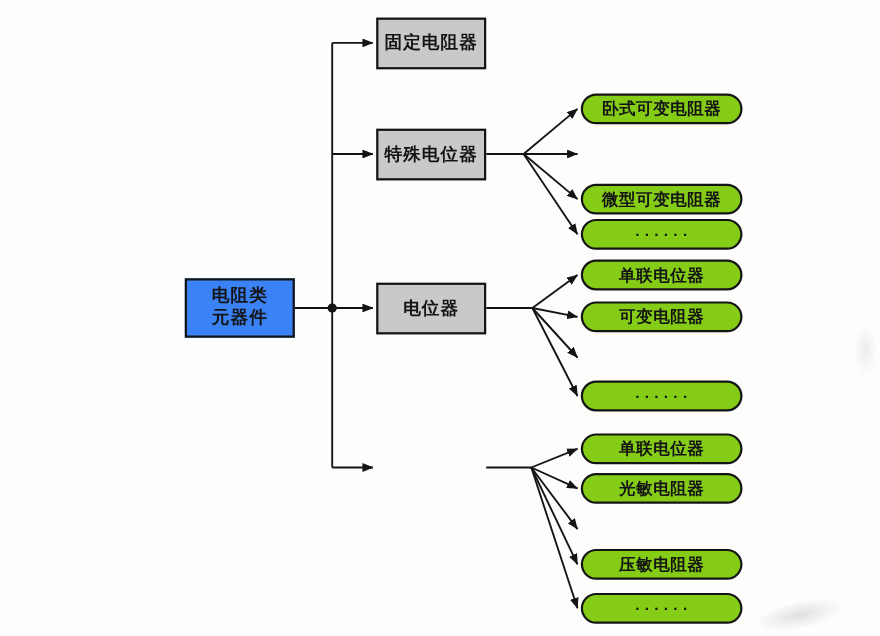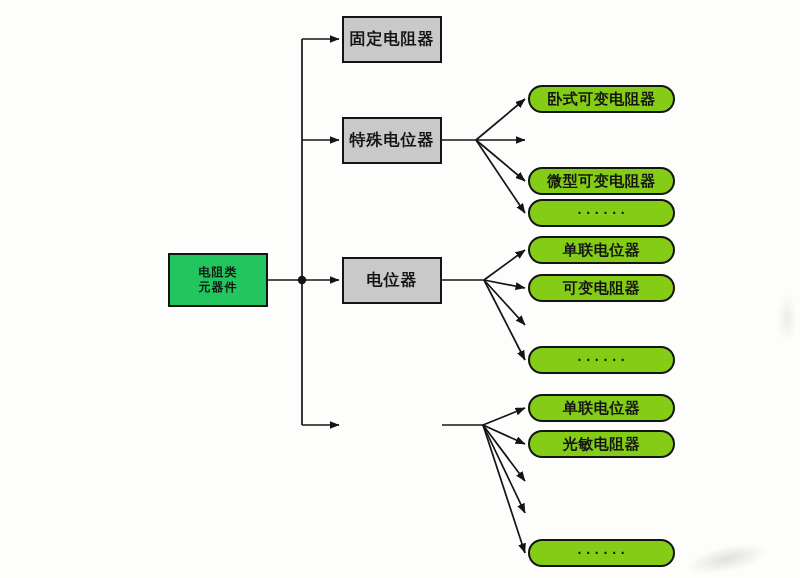--- a/index.html
+++ b/index.html
@@ -19,23 +19,23 @@
   .node{
     position:absolute;
     display:flex;align-items:center;justify-content:center;
     text-align:center;
     box-sizing:border-box;
     color:#141414;
     font-weight:bold;
   }
   .root-box{
     left:168px;top:253px;width:100px;height:54px;
-    background:#22c55e;
+    background:#3b82f6;
     border:2.5px solid #141414;
-    font-size:12px;
+    font-size:16px;
     line-height:1.25;
     letter-spacing:1px;
   }
   .cat-box{
     left:342px;width:100px;height:47px;
     background:#c9c9c9;
     border:2.5px solid #141414;
     font-size:16px;
     letter-spacing:1px;
   }
@@ -123,17 +123,18 @@
   <div class="node leaf" style="top:85px">卧式可变电阻器</div>
   <div class="node leaf" style="top:167px">微型可变电阻器</div>
   <div class="node leaf dots" style="top:199px">······</div>
 
   <div class="node leaf" style="top:236px">单联电位器</div>
   <div class="node leaf" style="top:274px">可变电阻器</div>
   <div class="node leaf dots" style="top:346px">······</div>
 
   <div class="node leaf" style="top:394px">单联电位器</div>
   <div class="node leaf" style="top:430px">光敏电阻器</div>
+  <div class="node leaf" style="top:499px">压敏电阻器</div>
   <div class="node leaf dots" style="top:539px">······</div>
 
   <div class="smudge"></div>
   <div class="smudge2"></div>
 </div>
 
 </body></html>

